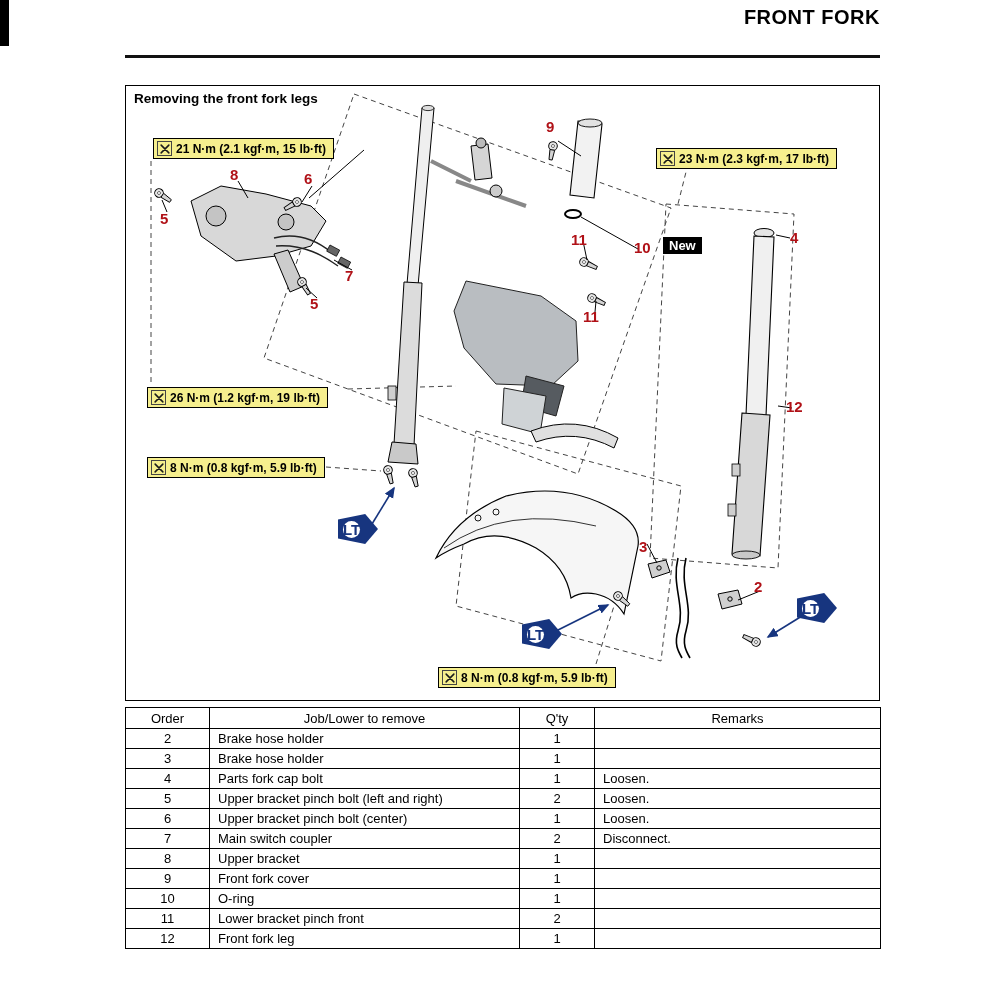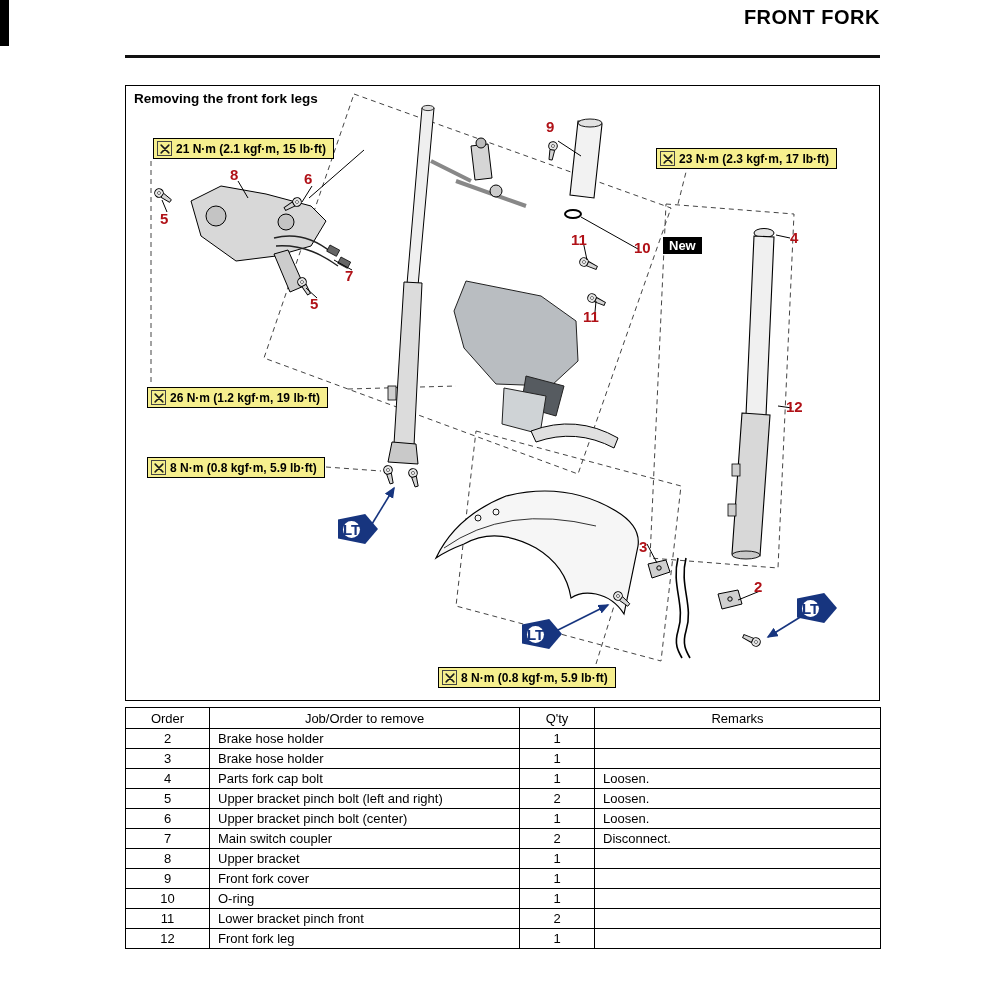--- a/index.html
+++ b/index.html
@@ -269,21 +269,21 @@
     <span class="lt-circle">
       <span class="lt-text">LT</span>
     </span>
   </div>
 </div>
 
 <table class="parts">
   <thead>
     <tr>
       <th class="c-order">Order</th>
-      <th class="c-job">Job/Order to remove</th>
+      <th class="c-job">Job/Lower to remove</th>
       <th class="c-qty">Q'ty</th>
       <th class="c-remarks">Remarks</th>
     </tr>
   </thead>
   <tbody>
     <tr>
       <td class="c-order">2</td>
       <td class="c-job">Brake hose holder</td>
       <td class="c-qty">1</td>
       <td class="c-remarks"></td>

